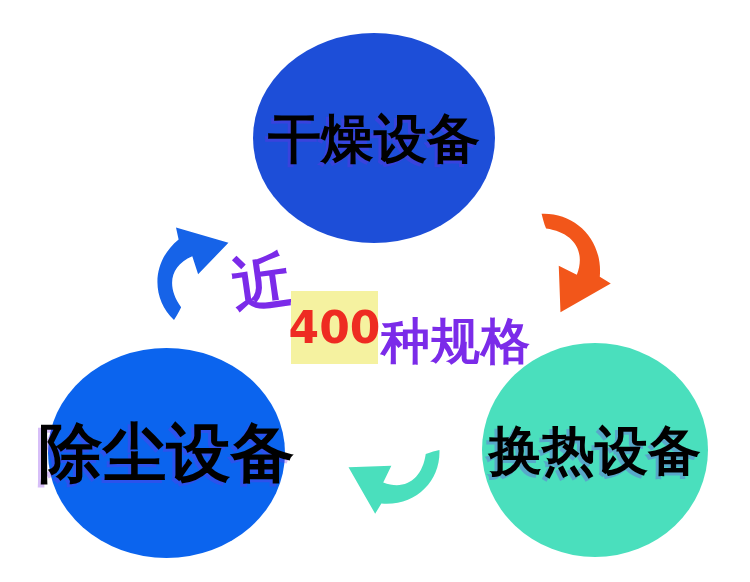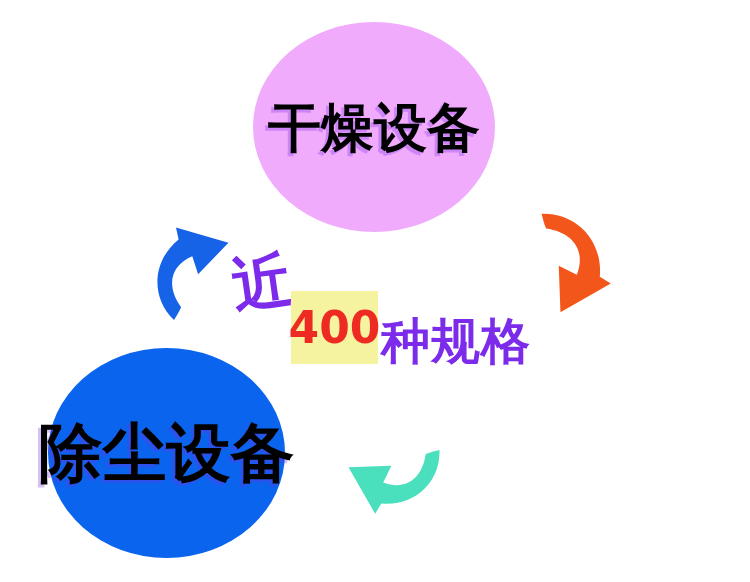--- a/index.html
+++ b/index.html
@@ -23,21 +23,21 @@
     justify-content: center;
   }
   .node-label {
     font-weight: 900;
     color: #000000;
     white-space: nowrap;
     letter-spacing: 0px;
     text-shadow: -3px 3px 0 rgba(122, 43, 233, 0.30);
     line-height: 1;
   }
-  .node-drying { left: 253px; top: 22px;  width: 242px; height: 210px; background: #f0abfc; }
+  .node-drying { left: 253px; top: 33px;  width: 242px; height: 210px; background: #1d4ed8; }
   .node-dust   { left: 48px;  top: 348px; width: 237px; height: 210px; background: #0B64EE; }
   .node-heat   { left: 482px; top: 343px; width: 226px; height: 214px; background: #4ADFBD; }
   .node-drying .node-label { font-size: 53px; }
   .node-dust   .node-label { font-size: 64px; }
   .node-heat   .node-label { font-size: 53px; }
 
   .center-prefix {
     position: absolute;
     left: 232px; top: 252px;
     font-size: 60px;
@@ -93,20 +93,23 @@
 <div class="canvas">
 
   <div class="node node-drying">
     <span class="node-label">干燥设备</span>
   </div>
 
   <div class="node node-dust">
     <span class="node-label">除尘设备</span>
   </div>
 
+  <div class="node node-heat">
+    <span class="node-label">换热设备</span>
+  </div>
 
   <svg class="arrow arrow-blue" viewBox="0 0 100 100">
     <use href="#swoosh-arrow" xlink:href="#swoosh-arrow" fill="#1663E8"></use>
   </svg>
 
   <svg class="arrow arrow-orange" viewBox="0 0 100 100">
     <use href="#swoosh-arrow" xlink:href="#swoosh-arrow" fill="#F2561A"></use>
   </svg>
 
   <svg class="arrow arrow-teal" viewBox="0 0 100 100">

